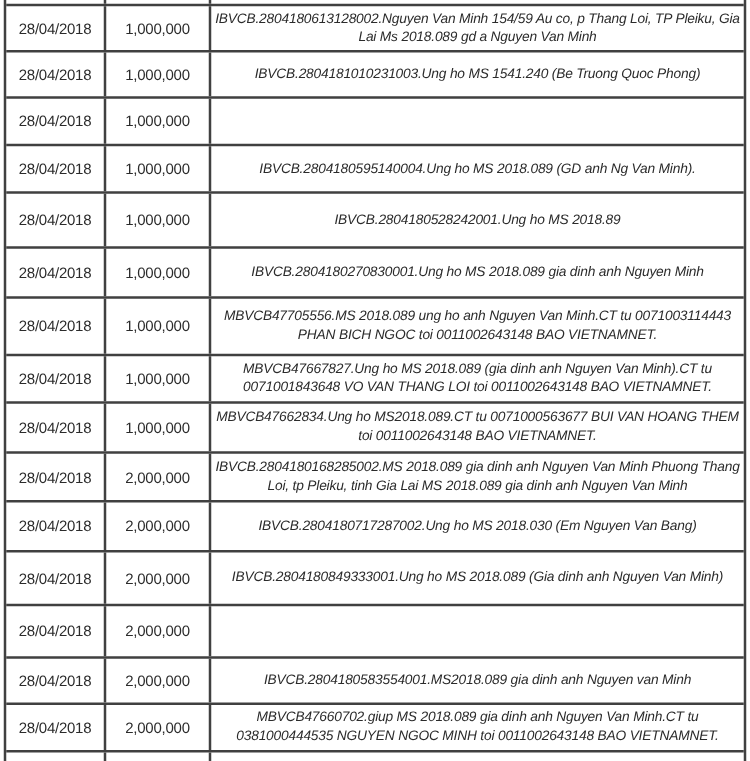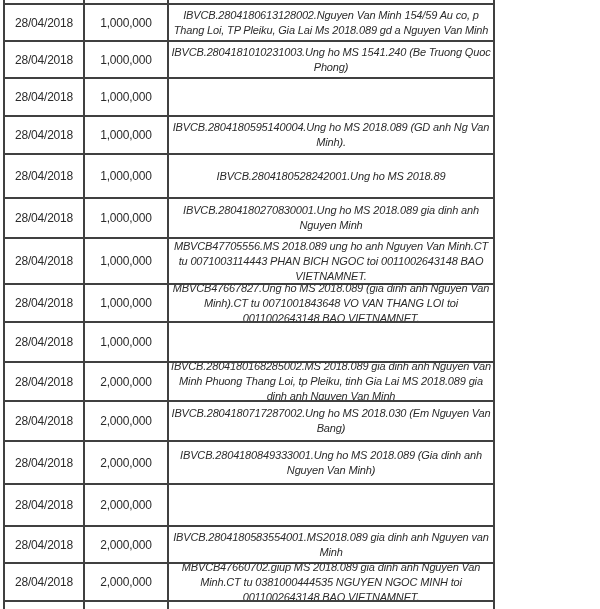--- a/index.html
+++ b/index.html
@@ -5,21 +5,21 @@
   * { box-sizing: border-box; margin: 0; padding: 0; }
   html, body {
     width: 600px; height: 609px;
     overflow: hidden;
     background: #ffffff;
     font-family: "Liberation Sans", sans-serif;
   }
   .table-wrap {
     position: absolute;
     left: 3px; top: 0;
-    width: 492px; height: 609px;
+    width: 594px; height: 609px;
     border-left: 2px solid #404040;
     border-right: 2px solid #404040;
     background: #ffffff;
   }
   .row {
     display: flex;
     width: 100%;
     border-bottom: 2px solid #404040;
   }
   .row.partial-bottom { border-bottom: none; }
@@ -108,20 +108,21 @@
 
   <div class="row" style="height:38px">
     <div class="cell c-date">28/04/2018</div>
     <div class="cell c-amount">1,000,000</div>
     <div class="cell c-desc">MBVCB47667827.Ung ho MS 2018.089 (gia dinh anh Nguyen Van Minh).CT tu 0071001843648 VO VAN THANG LOI toi 0011002643148 BAO VIETNAMNET.</div>
   </div>
 
   <div class="row" style="height:40px">
     <div class="cell c-date">28/04/2018</div>
     <div class="cell c-amount">1,000,000</div>
+    <div class="cell c-desc">MBVCB47662834.Ung ho MS2018.089.CT tu 0071000563677 BUI VAN HOANG THEM toi 0011002643148 BAO VIETNAMNET.</div>
   </div>
 
   <div class="row" style="height:39px">
     <div class="cell c-date">28/04/2018</div>
     <div class="cell c-amount">2,000,000</div>
     <div class="cell c-desc">IBVCB.2804180168285002.MS 2018.089 gia dinh anh Nguyen Van Minh Phuong Thang Loi, tp Pleiku, tinh Gia Lai MS 2018.089 gia dinh anh Nguyen Van Minh</div>
   </div>
 
   <div class="row" style="height:40px">
     <div class="cell c-date">28/04/2018</div>

